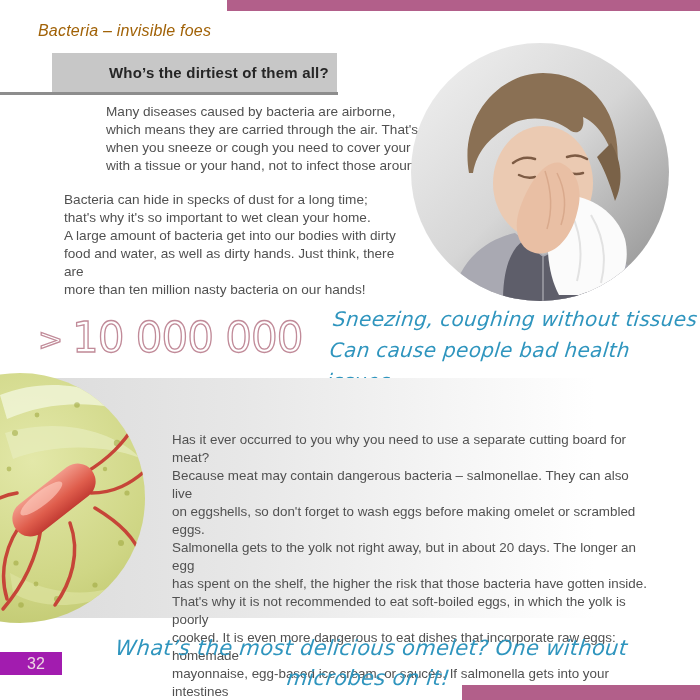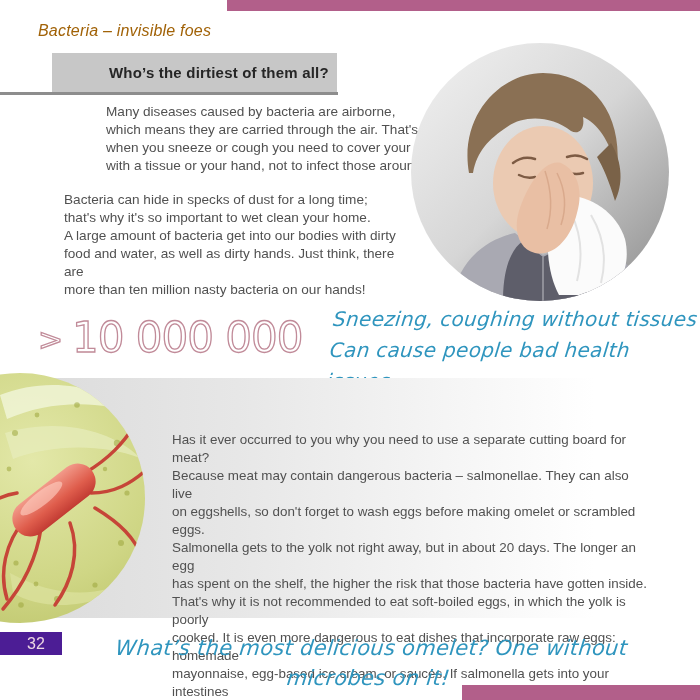--- a/index.html
+++ b/index.html
@@ -46,21 +46,21 @@
   #eggs-box{
     left:0;top:378px;width:594px;height:240px;
     background:linear-gradient(to right,#dadada 0%,#e7e7e7 40%,#f7f7f7 80%,#ffffff 100%);
   }
   #salmonella-photo{left:-105px;top:373px;width:250px;height:250px;border-radius:50%;overflow:hidden;}
   #eggs-title{left:172px;top:396px;font-size:20px;color:#3a3a3a;letter-spacing:.2px;}
   #eggs-body{left:172px;top:431px;width:475px;font-size:13.4px;line-height:18px;}
   
   #footer-quote{left:110px;top:633px;width:520px;text-align:center;font-size:21px;line-height:30px;}
   #page-number-bar{
-    left:0;top:632px;width:62px;height:23px;background:#4c1d95;
+    left:0;top:652px;width:62px;height:23px;background:#a21caf;
     text-align:center;line-height:23px;padding-left:10px;box-sizing:border-box;
     font-size:16px;color:#edd7e3;
   }
 </style>
 </head>
 <body>
 
 <div id="page">
 
   <div id="top-bar" class="abs bar"></div>

